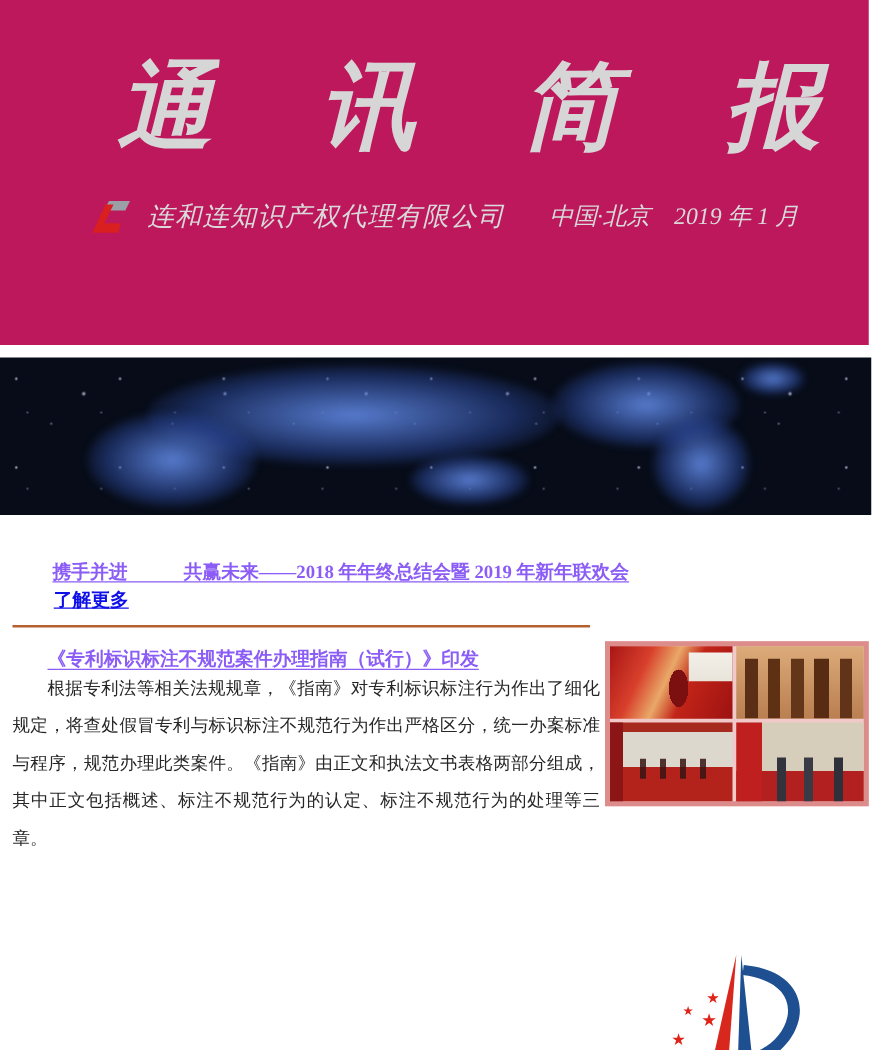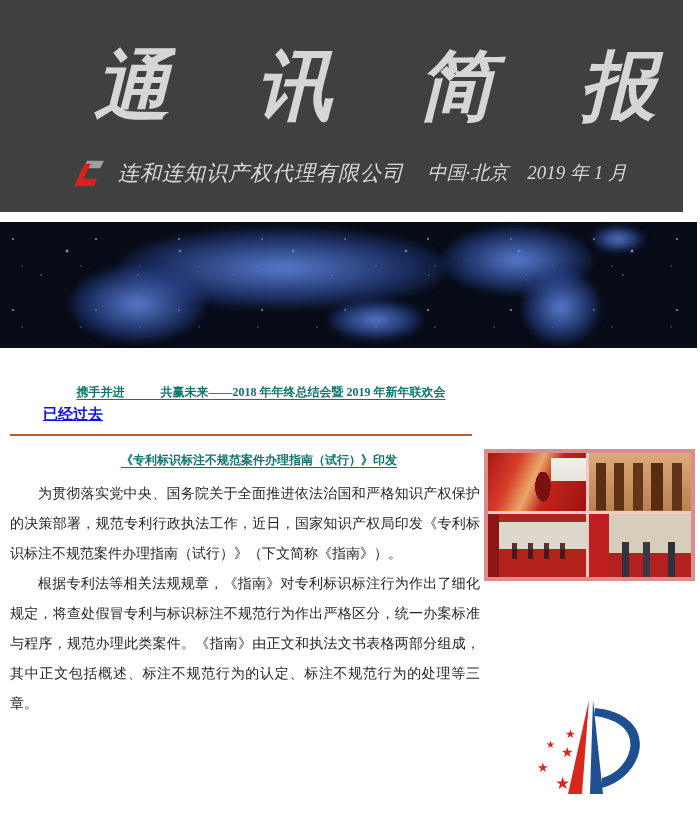--- a/index.html
+++ b/index.html
@@ -1,21 +1,21 @@
 <!DOCTYPE html>
 <html><head>
 <meta charset="utf-8">
 <style>
   * { margin:0; padding:0; box-sizing:border-box; }
   html,body { background:#ffffff; }
   body { font-family:"Liberation Serif","DejaVu Serif",serif; }
   .page { position:relative; width:700px; height:840px; background:#ffffff; overflow:hidden; }
 
   
-  .masthead { height:212px; margin-right:17px; background:#404040; color:#d6d6d6; overflow:hidden; }
+  .masthead { height:276px; margin-right:5px; background:#be185d; color:#d6d6d6; overflow:hidden; }
   .masthead-title {
     margin-top:38px; padding-left:94px; height:96px;
     font-size:76px; line-height:96px; font-style:italic; font-weight:600;
     letter-spacing:86px; white-space:nowrap; color:#d6d6d6;
   }
   .masthead-row { display:flex; align-items:center; margin-top:24px; padding:0 56px 0 70px; }
   .brand-logo { width:38px; height:30px; flex:0 0 auto; margin-right:10px; }
   .company-name { font-size:21px; font-style:italic; letter-spacing:1px; color:#d9d9d9; }
   .edition { margin-left:auto; font-size:19px; font-style:italic; color:#d9d9d9; white-space:nowrap;font-family:Liberation Serif, serif; }
 
@@ -36,24 +36,23 @@
   .blob.africa    { left:70px;  top:44px; width:135px; height:76px; }
   .blob.australia { left:328px; top:78px; width:95px;  height:40px; }
   .blob.namerica  { left:442px; top:4px;  width:150px; height:68px; }
   .blob.samerica  { left:522px; top:48px; width:78px;  height:74px; }
   .blob.greenland { left:592px; top:4px;  width:52px;  height:26px; }
 
   
   .content { position:relative; padding:0 10px; height:492px; color:#262626; }
   .art-col { width:470px; }
   .art-title {
-    font-size:12px; font-weight:700; color:#0f766e;
+    font-size:15px; font-weight:700; color:#8b5cf6;
     text-decoration:underline; text-underline-offset:3px;
     white-space:nowrap;
-    text-align:center;
   }
   .art-title.first { margin:36px 0 0 32px; }
   .art-title.second { margin:16px 0 0 28px; }
   .art-body { font-size:14px; text-align:justify; text-indent:2em; color:#262626; }
   .art-body.p1 { margin-top:10px; line-height:34px; }
   .art-body.p2 { line-height:30px; }
   .art-body.p2.lead { margin-top:10px; }
   .more-link {
     display:inline-block; margin:4px 0 0 2.2em;
     font-size:15px; font-weight:700; color:#0f0fe8;
@@ -115,28 +114,27 @@
     <div class="blob australia"></div>
     <div class="blob namerica"></div>
     <div class="blob samerica"></div>
     <div class="blob greenland"></div>
   </div>
 
   <main class="content">
 
     <article class="art-col">
       <h2 class="art-title first">携手并进　　　共赢未来——2018 年年终总结会暨 2019 年新年联欢会</h2>
-      <a class="more-link" href="#">已经过去</a>
+      <a class="more-link" href="#">了解更多</a>
     </article>
 
     <hr class="divider">
 
     <article class="art-col">
       <h2 class="art-title second">《专利标识标注不规范案件办理指南（试行）》印发</h2>
-      <p class="art-body p2 lead">为贯彻落实党中央、国务院关于全面推进依法治国和严格知识产权保护的决策部署，规范专利行政执法工作，近日，国家知识产权局印发《专利标识标注不规范案件办理指南（试行）》（下文简称《指南》）。</p>
       <p class="art-body p2">根据专利法等相关法规规章，《指南》对专利标识标注行为作出了细化规定，将查处假冒专利与标识标注不规范行为作出严格区分，统一办案标准与程序，规范办理此类案件。《指南》由正文和执法文书表格两部分组成，其中正文包括概述、标注不规范行为的认定、标注不规范行为的处理等三章。</p>
 
     </article>
 
     <div class="collage">
       <div class="ph ph-tl"></div>
       <div class="ph ph-tr"></div>
       <div class="ph ph-bl"></div>
       <div class="ph ph-br"></div>
     </div>

